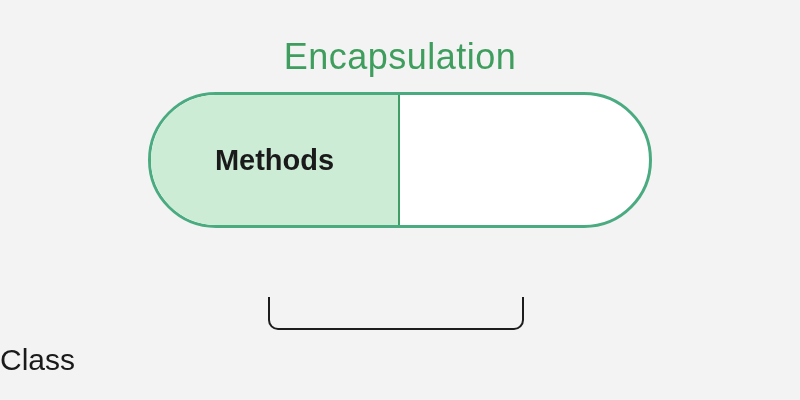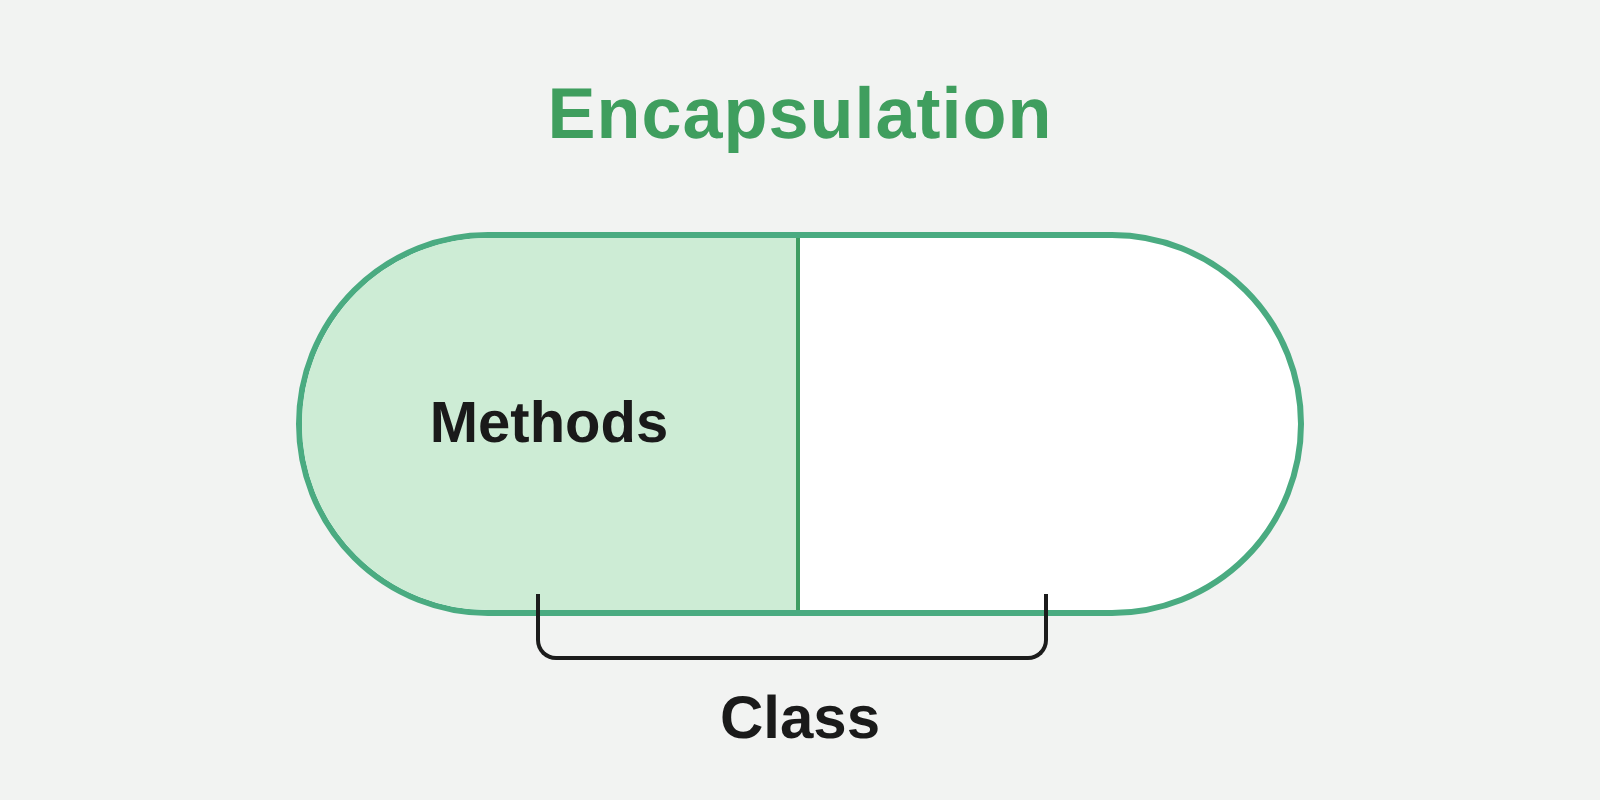--- a/index.html
+++ b/index.html
@@ -23,30 +23,30 @@
     width: 800px;
     height: 400px;
   }
   .title {
     position: absolute;
     top: 36px;
     left: 0;
     width: 100%;
     text-align: center;
     font-size: 36px;
-    font-weight: bold;
+    font-weight: normal;
     color: var(--title);
     letter-spacing: 0.5px;
   }
   .capsule {
     position: absolute;
     left: 148px;
-    top: 116px;
+    top: 92px;
     width: 504px;
-    height: 192px;
+    height: 136px;
     border: 3px solid var(--border);
     border-radius: 96px;
     background: var(--fill-right);
     overflow: hidden;
     display: flex;
     text-align: center;
   }
   .capsule-half {
     width: 50%;
     height: 100%;
@@ -75,23 +75,22 @@
     border: 2px solid var(--bracket);
     border-top: none;
     border-bottom-left-radius: 10px;
     border-bottom-right-radius: 10px;
   }
   .bracket-label {
     position: absolute;
     top: 343px;
     left: 0;
     width: 100%;
-    text-align: center;
     font-size: 30px;
-    font-weight: bold;
+    font-weight: normal;
     color: var(--text);
   }
 </style>
 </head>
 <body>
 
 <div class="stage">
 
   <div class="title">Encapsulation</div>
 

